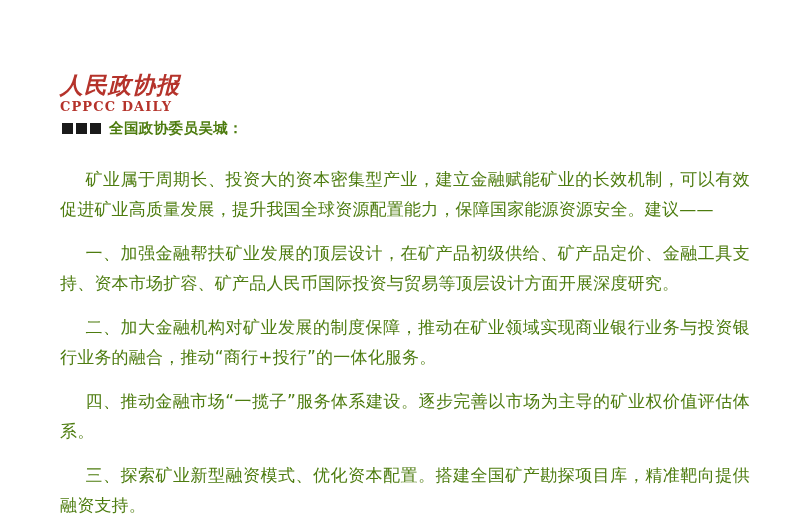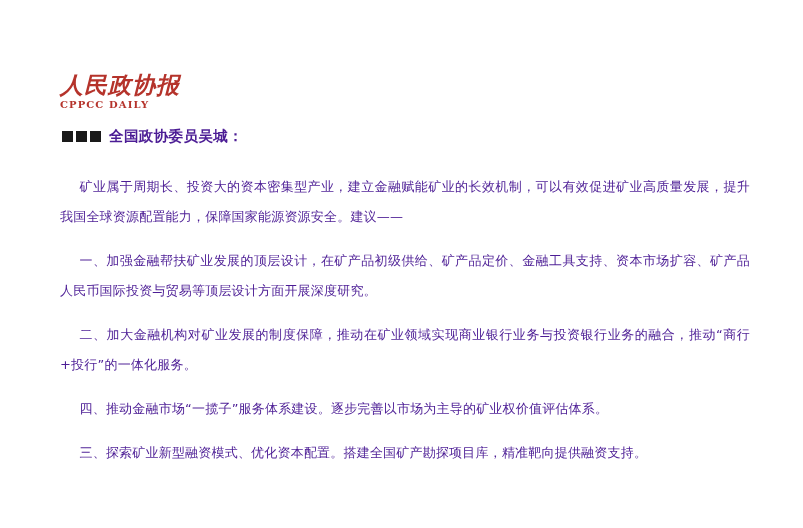--- a/index.html
+++ b/index.html
@@ -31,34 +31,34 @@
     font-size: 23px;
     font-weight: bold;
     font-style: italic;
     color: #b5332b;
     letter-spacing: 1px;
     line-height: 1.1;
     white-space: nowrap;
   }
   .masthead-en {
     font-family: "DejaVu Serif", "Liberation Serif", serif;
-    font-size: 10px;
+    font-size: 13px;
     font-weight: bold;
     color: #b5332b;
     letter-spacing: 1.1px;
     margin-top: 2px;
     white-space: nowrap;
   }
   
   .article {
     position: absolute;
     left: 60px;
-    top: 127px;
+    top: 119px;
     width: 690px;
-    color: #4c1d95;
+    color: #4d7c0f;
   }
   .headline-row {
     display: flex;
     align-items: center;
     gap: 8px;
     margin-bottom: 26px;
   }
   .squares {
     display: inline-flex;
     gap: 3px;
@@ -75,21 +75,21 @@
     font-weight: bold;
     letter-spacing: 0.4px;
   }
   .subhead {
     font-size: 14px;
     font-weight: bold;
     margin: 0 0 24px 8px;
     letter-spacing: 0.3px;
   }
   p.para {
-    font-size: 13px;
+    font-size: 17px;
     line-height: 30px;
     margin: 0 0 14px 0;
     text-indent: 1.5em;
     letter-spacing: 0.2px;
     text-align: justify;
   }
   p.para:last-child {
     margin-bottom: 0;
   }
 </style>

